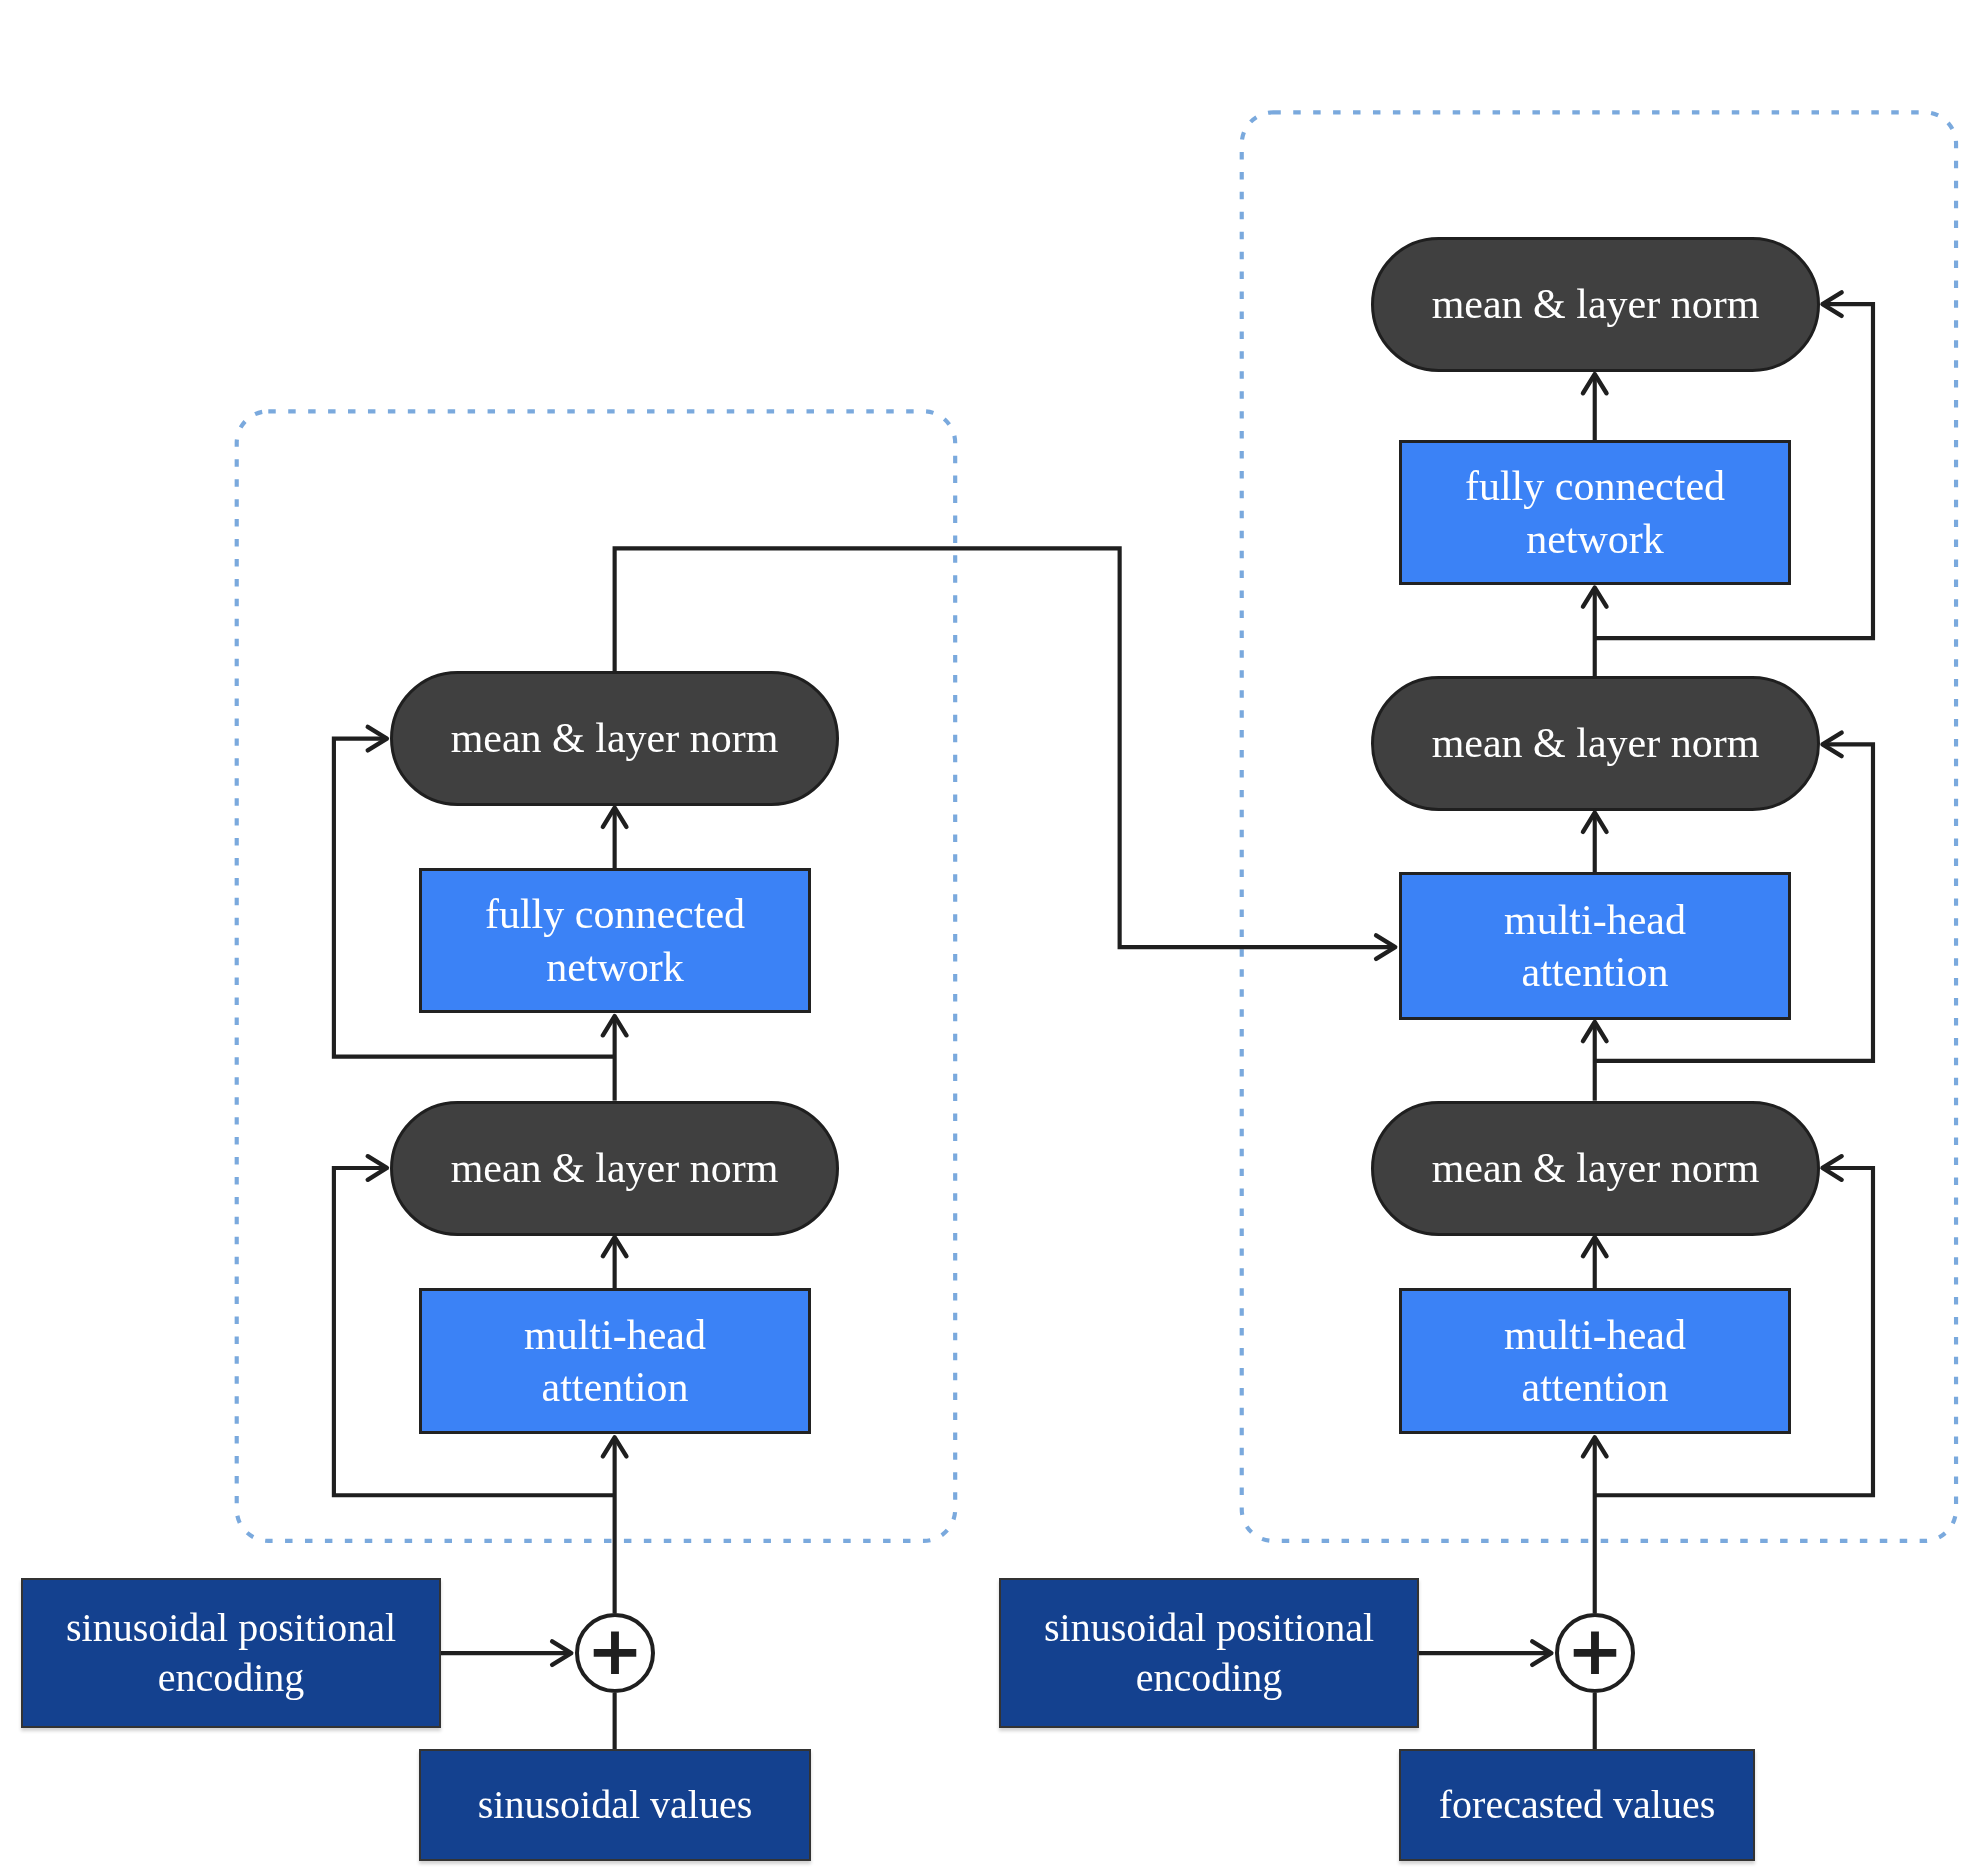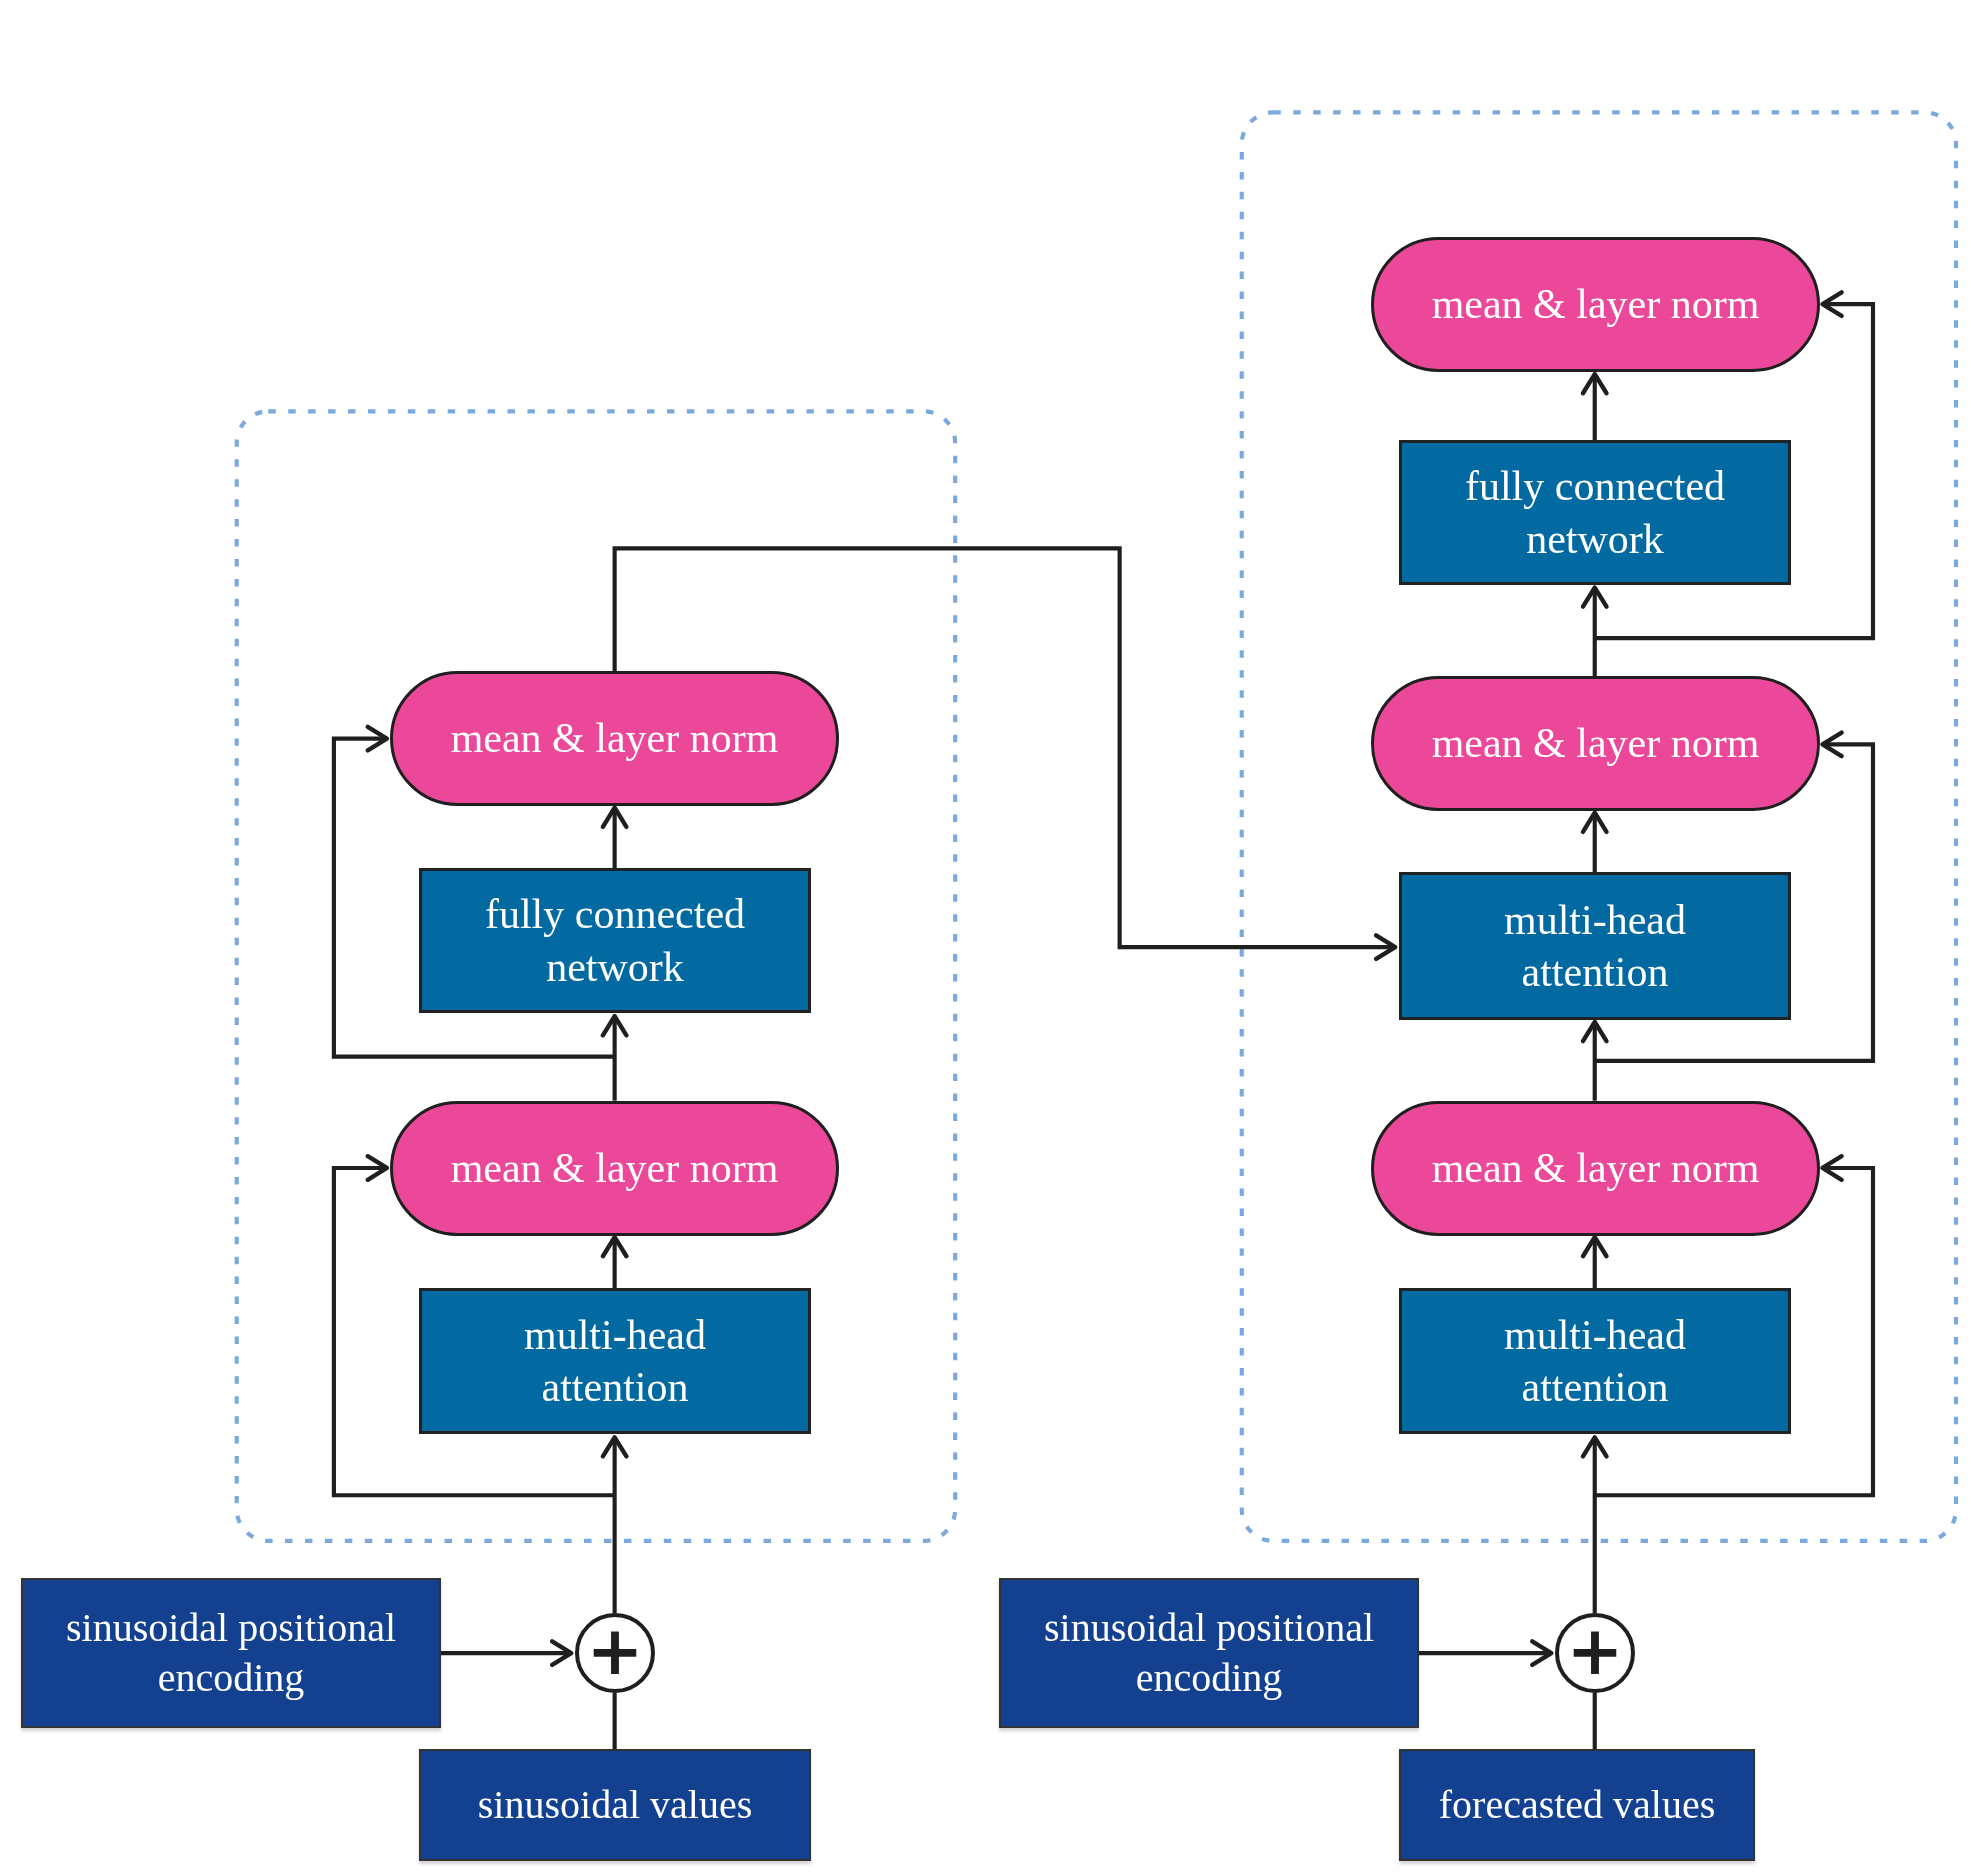--- a/index.html
+++ b/index.html
@@ -11,24 +11,24 @@
   .title{
     position:absolute;z-index:3;color:#2b5cad;font-size:68px;letter-spacing:0.8px;
     font-family:"Liberation Serif", serif;
   }
   .block{
     position:absolute;z-index:2;display:flex;align-items:center;justify-content:center;
     text-align:center;color:#ffffff;box-sizing:border-box;
     font-family:"Liberation Serif", serif;font-size:42px;line-height:1.24;
   }
   .pill{
-    background:#ec4899;border:3.3px solid #1f1f1f;border-radius:79px;
+    background:#404040;border:3.3px solid #1f1f1f;border-radius:79px;
   }
   .cyan{
-    background:#0369a1;border:3.3px solid #222222;padding:0 35px;
+    background:#3b82f6;border:3.3px solid #222222;padding:0 35px;
   }
   .navy{
     background:#14418f;border:2.5px solid #333333;padding:0 13.3px;font-size:40px;
     box-shadow:0 2.5px 3.3px rgba(0,0,0,0.18);
   }
   .plus-circle{
     position:absolute;z-index:2;width:80px;height:80px;border-radius:50%;
     background:#ffffff;border:4.2px solid #1f1f1f;box-sizing:border-box;
     display:flex;align-items:center;justify-content:center;
     font-family:"DejaVu Sans", sans-serif;font-size:68px;font-weight:bold;color:#1f1f1f;

